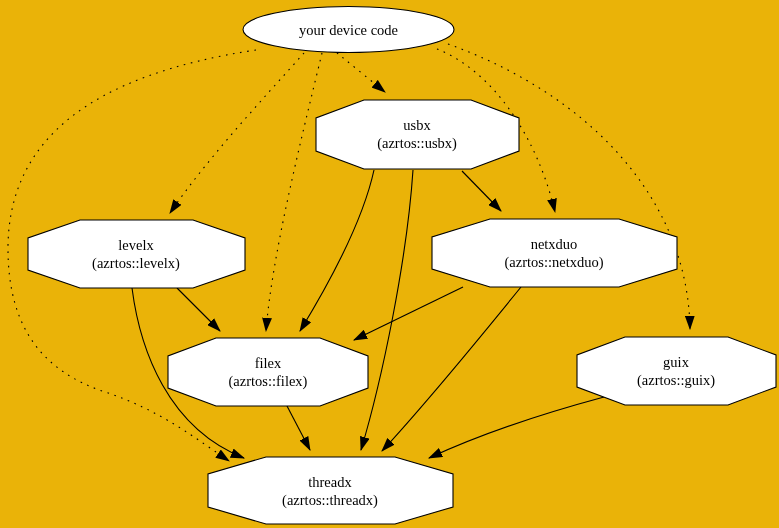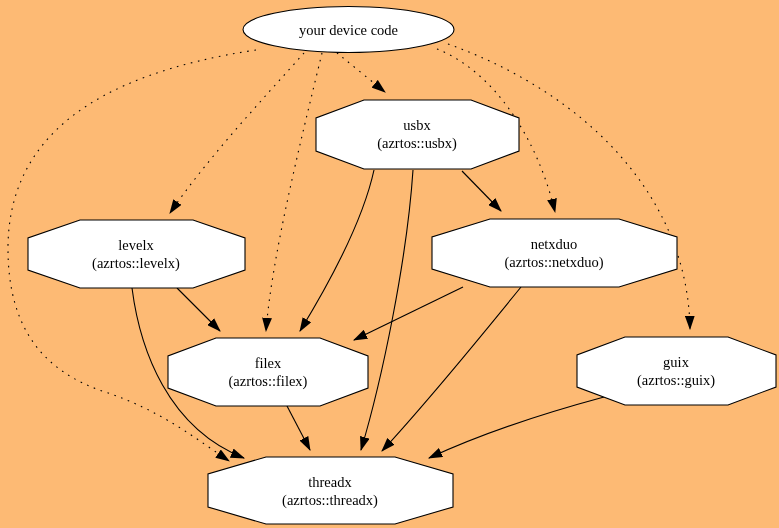--- a/index.html
+++ b/index.html
@@ -4,21 +4,21 @@
 <style>
   html, body {
     margin: 0;
     padding: 0;
     background: #ffffff;
   }
   .canvas {
     width: 779px;
     height: 528px;
     position: relative;
-    background: #fdba74;
+    background: #eab308;
     overflow: hidden;
   }
   svg {
     display: block;
   }
   .edge {
     fill: none;
     stroke: #000000;
     stroke-width: 1.1;
   }

